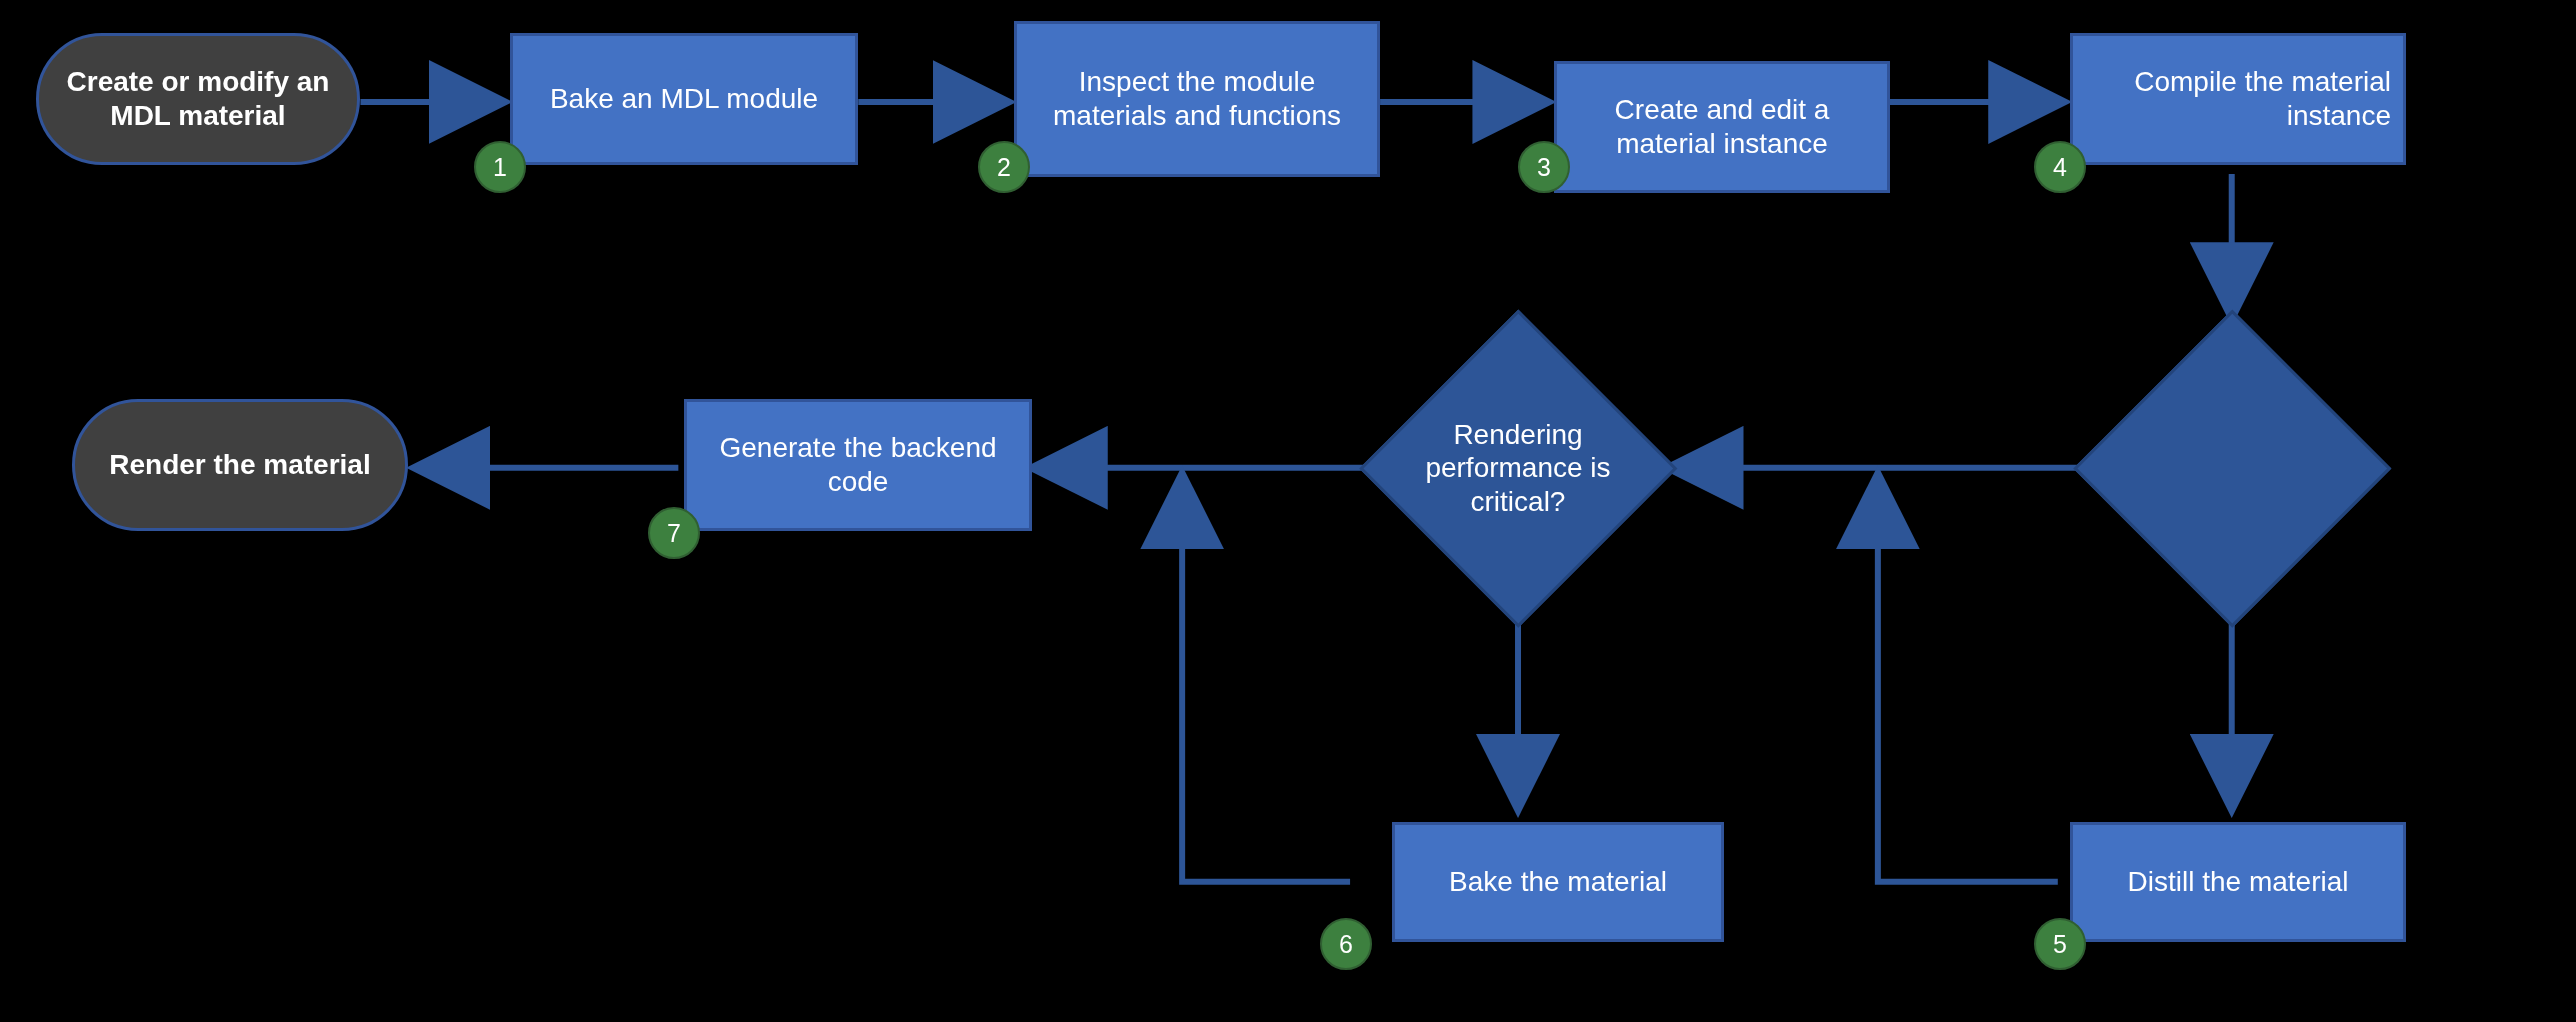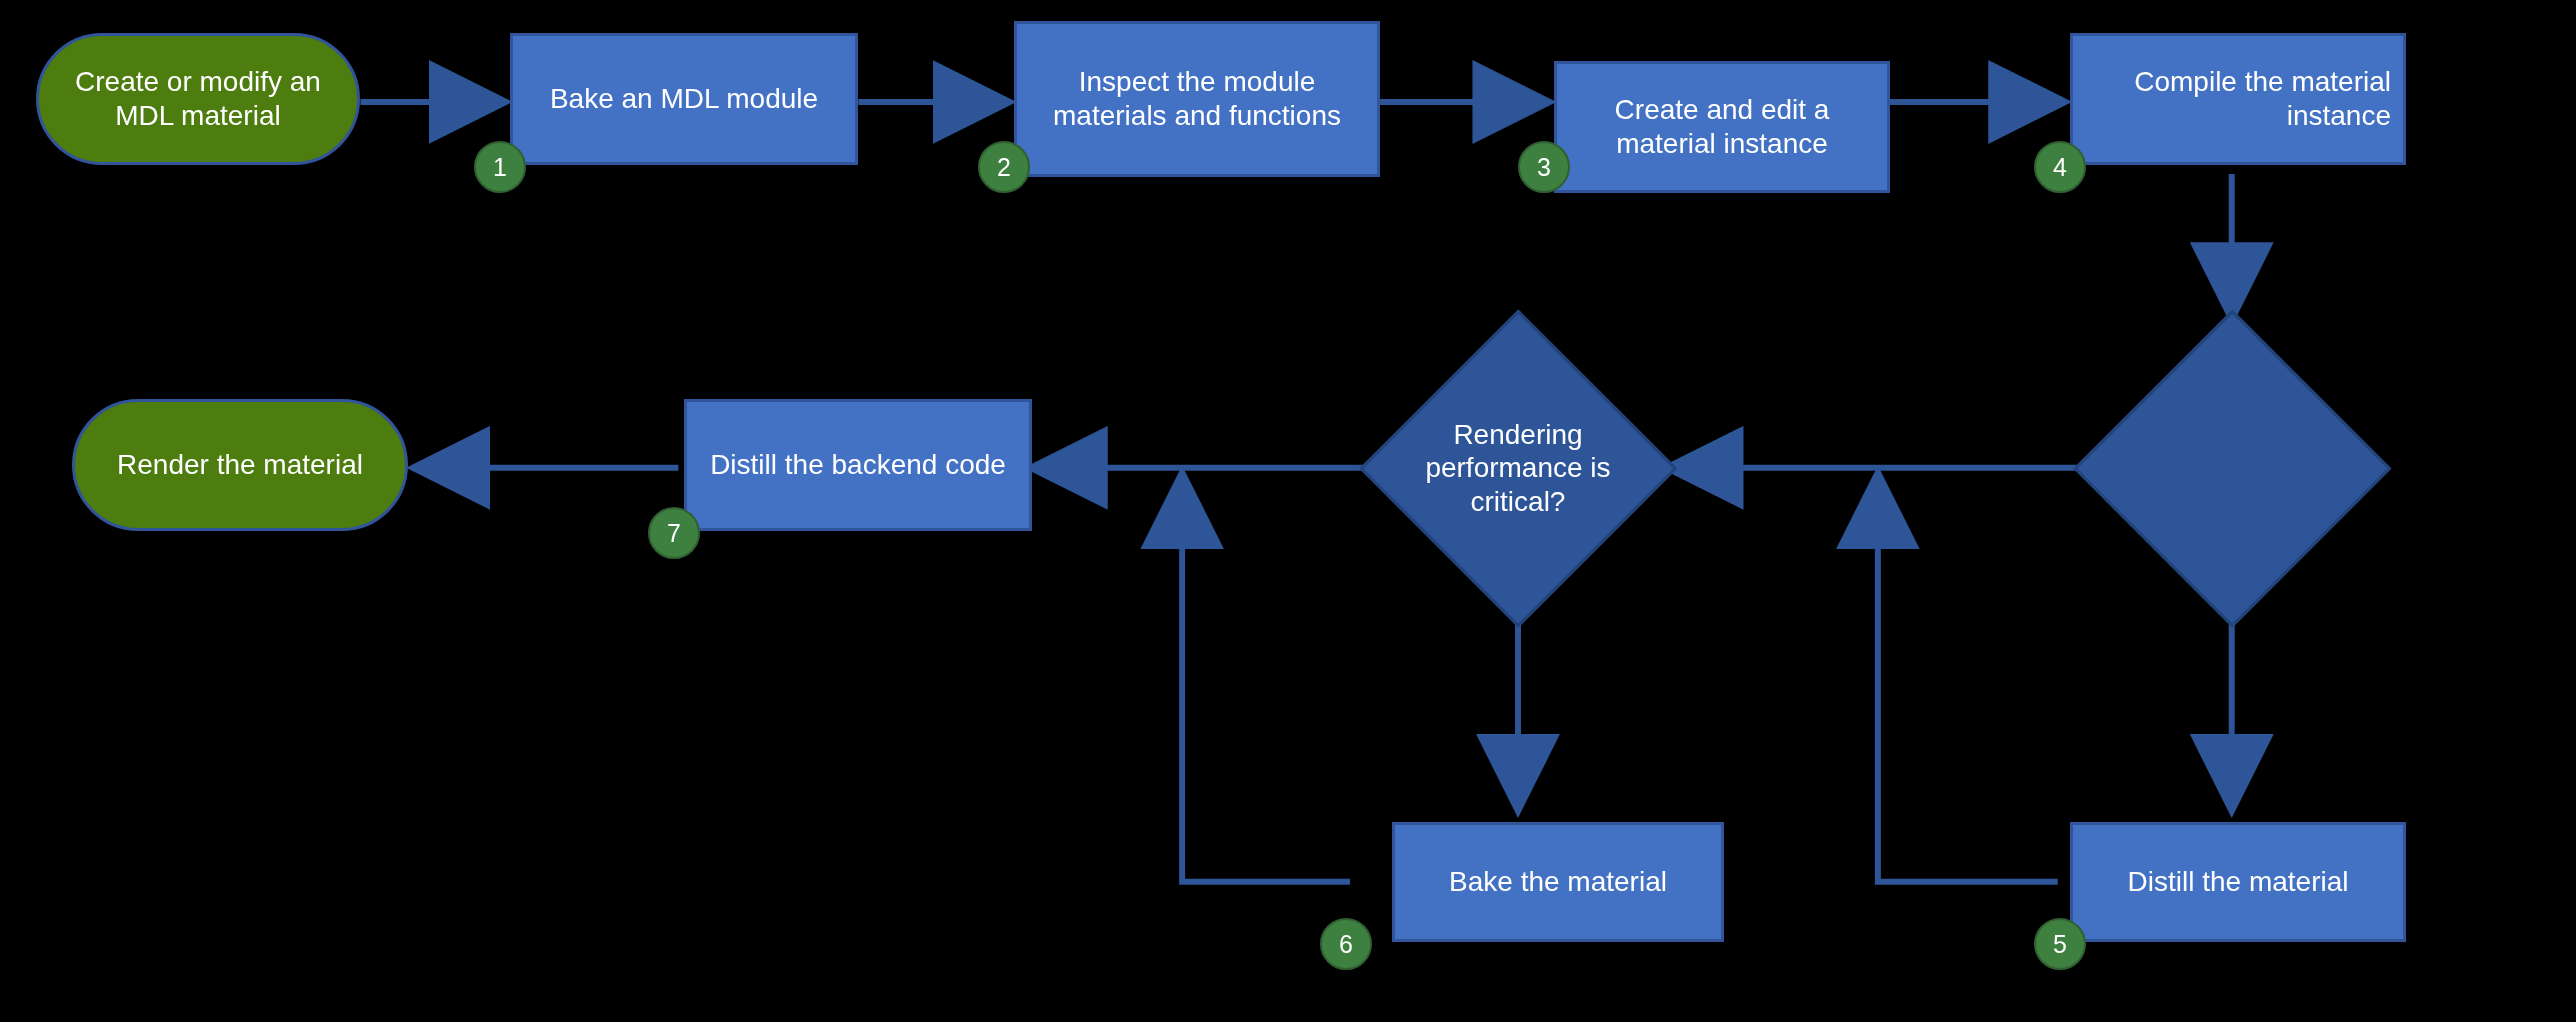--- a/index.html
+++ b/index.html
@@ -18,23 +18,24 @@
     position: absolute;
     display: flex;
     align-items: center;
     justify-content: center;
     text-align: center;
     font-size: 28px;
     line-height: 1.2;
     padding: 7.2px 12px;
   }
   .terminator {
-    background: #4d7c0f;
+    background: #404040;
     border: 3.6px solid #31549A;
     border-radius: 66px;
+    font-weight: bold;
   }
   .process {
     background: #4372C4;
     border: 3.6px solid #31549A;
   }
   .decision {
     width: 312px;
     height: 312px;
   }
   .decision .diamond {
@@ -153,21 +154,21 @@
   </div>
 
   <div class="node process" style="left:1356px; top:822px; width:332px; height:120px;margin-left:36px;">
     <span>Bake the material</span>
   </div>
   <div class="badge" style="left:1320px; top:918px;">
     <span>6</span>
   </div>
 
   <div class="node process" style="left:684px; top:399px; width:348px; height:132px;">
-    <span>Distill the backend code</span>
+    <span>Generate the backend code</span>
   </div>
   <div class="badge" style="left:648px; top:507px;">
     <span>7</span>
   </div>
 
   <div class="node terminator" style="left:72px; top:399px; width:336px; height:132px;">
     <span>Render the material</span>
   </div>
 
 </div>

